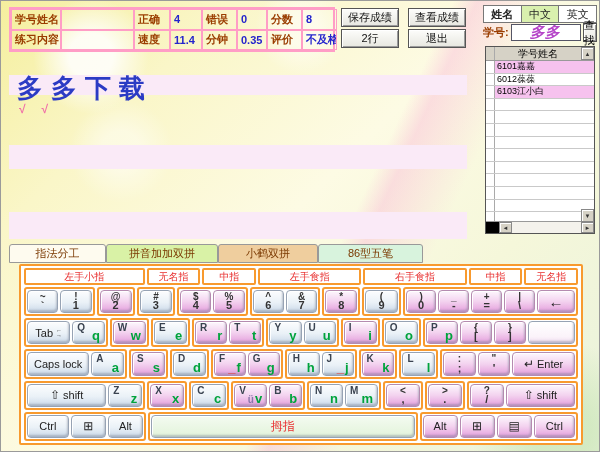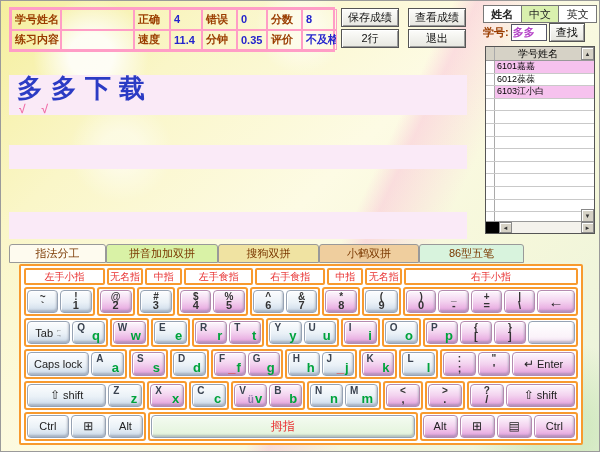--- a/index.html
+++ b/index.html
@@ -26,21 +26,21 @@
     font-size:11px;color:#111;display:flex;align-items:center;justify-content:center;cursor:default;}
   
   .panel{position:absolute;left:482px;top:4px;width:114px;height:240px;}
   .stabs{display:flex;height:18px;}
   .stab{flex:1;border:1px solid #777;border-left:none;background:#fff;font-size:11px;color:#222;
     display:flex;align-items:center;justify-content:center;white-space:nowrap;}
   .stab:first-child{border-left:1px solid #777;font-weight:bold;}
   .search-row{display:flex;align-items:center;height:19px;gap:2px;}
   .search-label{font-size:11px;font-weight:bold;color:#9A3D00;white-space:nowrap;}
   .search-input{width:32px;height:15px;border:1px solid #556;background:#fff;color:#B544C8;
-    font-weight:bold;font-size:11px;padding:0 1px;font-family:"Liberation Sans",sans-serif;}
+    font-weight:bold;font-size:15px;padding:0 18px;font-family:"Liberation Sans",sans-serif;font-style:italic;}
   .find-btn{width:34px;height:17px;background:linear-gradient(#FDFDFB,#E7E7E0);border:1px solid #555;
     box-shadow:inset 1px 1px 0 #fff,inset -1px -1px 0 #9a9a9a;font-size:11px;display:flex;align-items:center;justify-content:center;}
   .list{margin-top:4px;margin-left:2px;width:110px;height:188px;background:#fff;border:1px solid #555;
     box-sizing:border-box;position:relative;display:flex;flex-direction:column;}
   .list-header{display:flex;height:13px;background:#D6D2C6;border-bottom:1px solid #999;flex:0 0 13px;}
   .rowsel{width:8px;border-right:1px solid #aaa;flex:0 0 8px;}
   .hdr-title{flex:1;font-size:10px;display:flex;align-items:center;justify-content:center;color:#000;}
   .vbtn{width:11px;height:11px;background:#D6D2C6;border:1px solid #888;box-shadow:inset 1px 1px 0 #fff;
     font-size:6px;display:flex;align-items:center;justify-content:center;color:#333;flex:0 0 11px;}
   .list-body{flex:1;display:flex;flex-direction:column;overflow:hidden;}
@@ -190,45 +190,43 @@
       <div class="vbtn vdown">▼</div>
       <div class="hscroll">
         <div class="hslider"></div>
         <div class="hbtn">◄</div>
         <div class="htrack"></div>
         <div class="hbtn">►</div>
       </div>
     </div>
   </div>
 
-  <div class="strip" style="top:74px;height:40px;">
+  <div class="strip" style="top:74px;height:20px;">
     <div class="typed">多多下载</div>
   </div>
   <div class="checks">√√</div>
   <div class="strip" style="top:144px;height:24px;"></div>
   <div class="strip" style="top:211px;height:27px;"></div>
 
   <div class="mtabs">
       <div class="mtab active" style="background: rgb(254, 251, 239); width: 97px;">指法分工</div>
       <div class="mtab" style="background: rgb(217, 242, 166); width: 112px; text-align: center;">拼音加加双拼</div>
-      <div class="mtab" style="background: rgb(240, 227, 162); width: 101px;">搜狗双拼</div>
       <div class="mtab" style="background: rgb(239, 206, 158); width: 100px;">小鹤双拼</div>
       <div class="mtab" style="background: rgb(216, 243, 221); width: 105px;">86型五笔</div>
     </div>
 
   <div class="kb">
     <div class="finger-row">
         <div class="finger" style="flex-grow: 2.35;">左手小指</div>
         <div class="finger" style="flex-grow: 1;">无名指</div>
         <div class="finger" style="flex-grow: 1;">中指</div>
         <div class="finger" style="flex-grow: 2;">左手食指</div>
         <div class="finger" style="flex-grow: 2;">右手食指</div>
         <div class="finger" style="flex-grow: 1;">中指</div>
         <div class="finger" style="flex-grow: 1;">无名指</div>
-        <div class="finger" style="flex-grow: 5.2;">右手小指</div>
       </div>
   <div class="kb-row">
         <div class="kb-group" style="flex-grow: 2;">
           <div class="key blue" style="flex-grow: 1;">
             <span class="ktop">~</span>
             <span class="kbottom">`</span>
           </div>
           <div class="key blue" style="flex-grow: 1;">
             <span class="ktop">!</span>
             <span class="kbottom">1</span>

